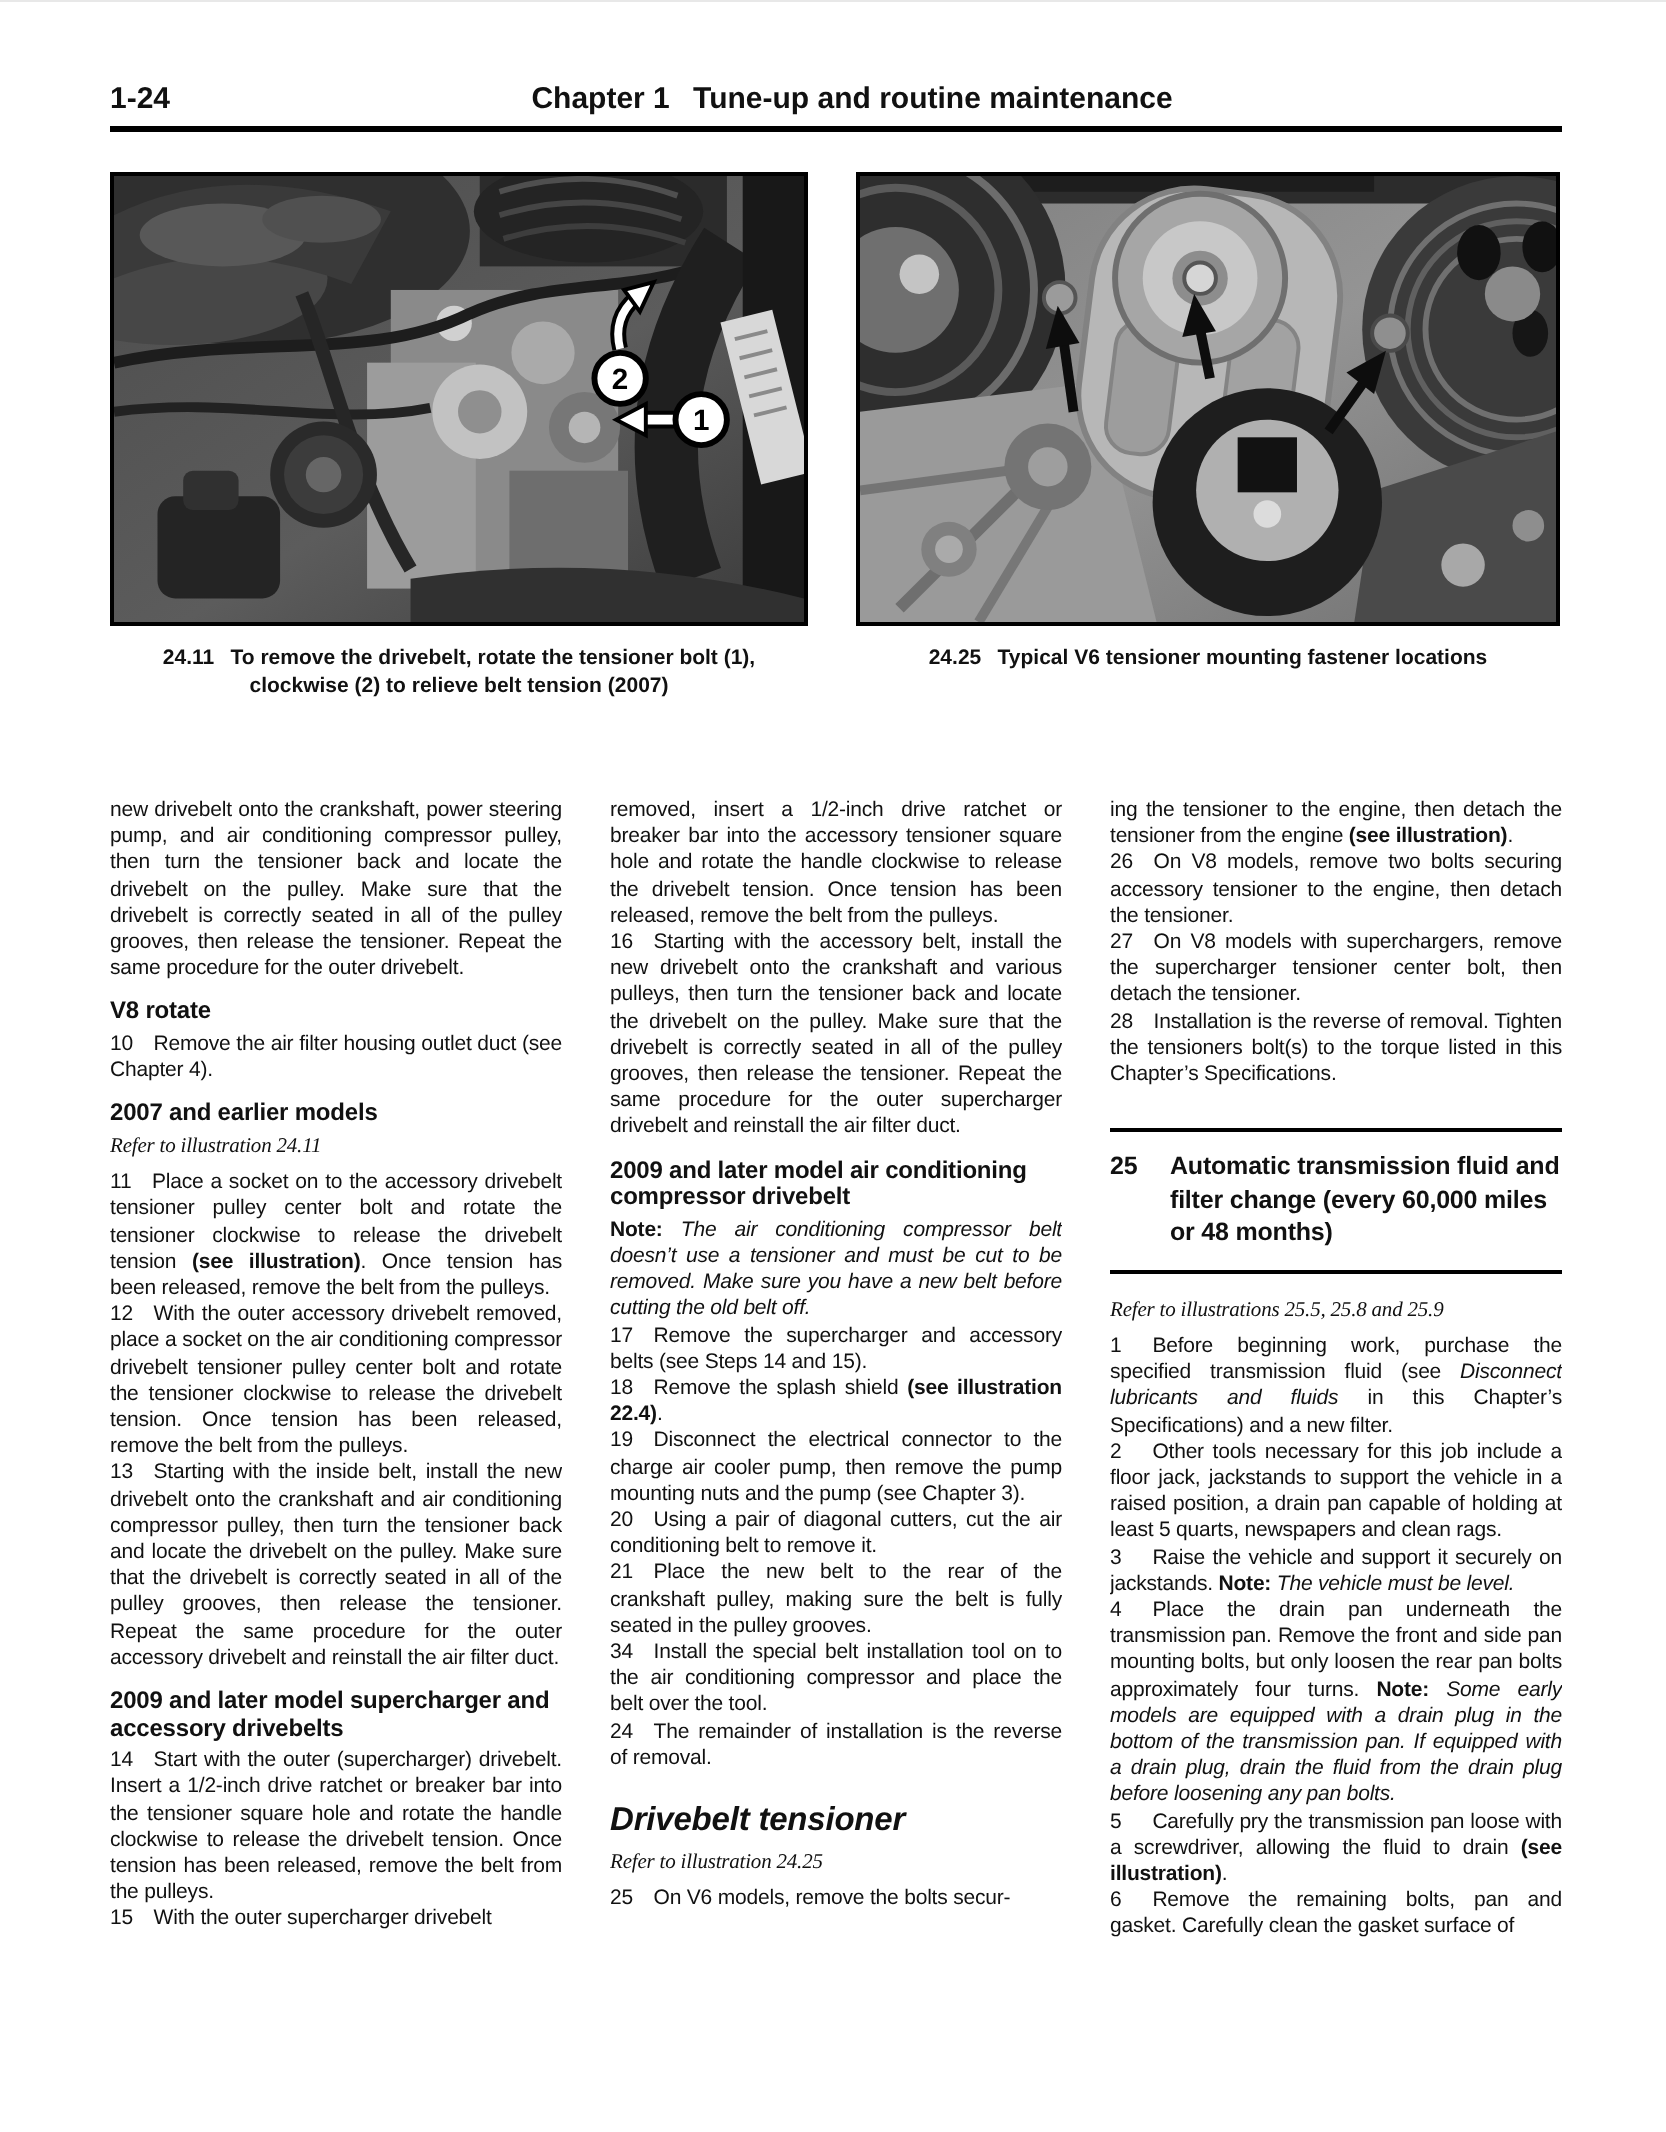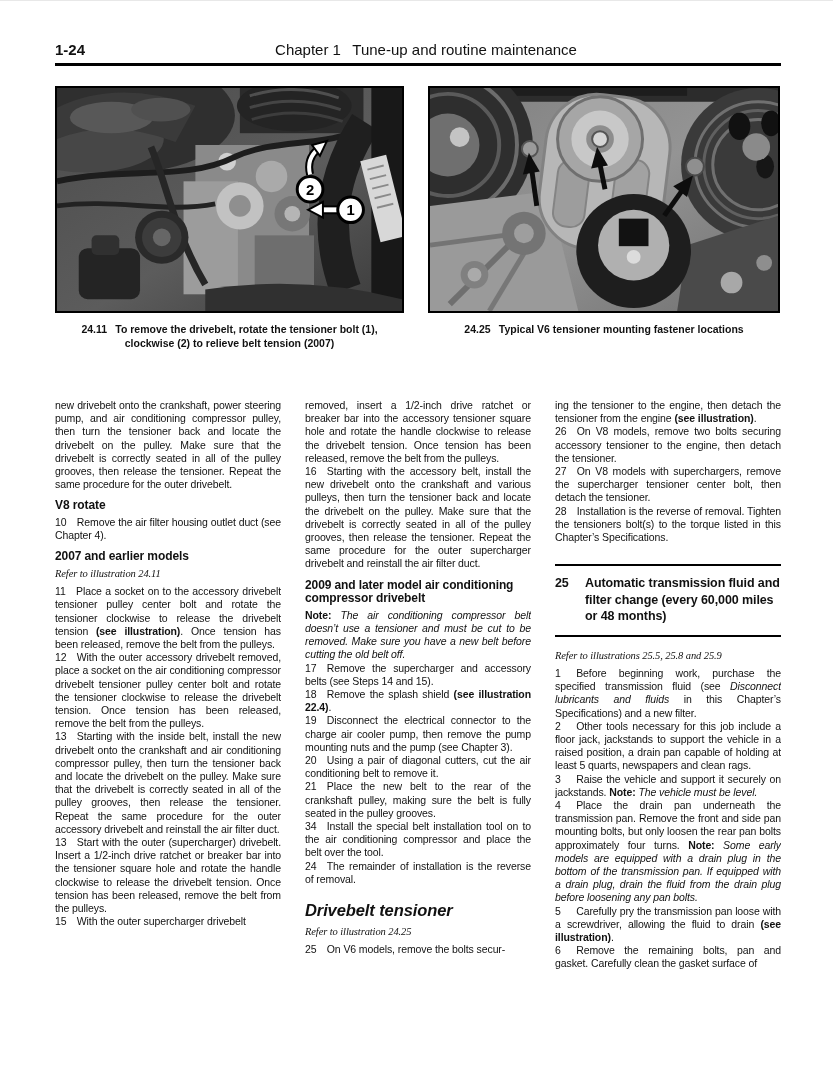--- a/index.html
+++ b/index.html
@@ -2,21 +2,21 @@
 <html><head>
 <meta charset="utf-8">
 <style>
   html,body{margin:0;padding:0;background:#e8e8e8;}
   .page{position:relative;width:833px;height:1066px;background:#ffffff;overflow:hidden;
         font-family:"Liberation Sans",sans-serif;color:#111;margin:1px auto;}
   .content{position:absolute;left:55px;top:0;width:726px;height:100%;}
 
   
   .page-num{position:absolute;left:0;top:40px;font-size:15px;font-weight:bold;}
-  .chapter-title{position:absolute;left:16px;right:0;top:40px;text-align:center;font-size:15px;font-weight:normal;}
+  .chapter-title{position:absolute;left:16px;right:0;top:40px;text-align:center;font-size:15px;font-weight:bold;}
   .header-rule{position:absolute;left:0;right:0;top:62px;height:3px;background:#000;}
 
   
   .photo{position:absolute;top:85px;height:227px;border:2px solid #000;box-sizing:border-box;background:#555;}
   .photo svg{display:block;width:100%;height:100%;}
   .photo-left{left:0;width:349px;}
   .photo-right{left:373px;width:352px;}
 
   
   .caption{position:absolute;top:321px;font-size:10.5px;font-weight:bold;text-align:center;line-height:14px;}
@@ -210,21 +210,22 @@
 
     <div class="col col-1">
         <div class="blk p"><span>new drivebelt onto the crankshaft, power steering pump, and air conditioning compressor pulley, then turn the tensioner back and locate the drivebelt on the pulley. Make sure that the drivebelt is correctly seated in all of the pulley grooves, then release the tensioner. Repeat the same procedure for the outer drivebelt.</span></div>
         <div class="blk h-sub"><span>V8 rotate</span></div>
         <div class="blk p"><span>10  Remove the air filter housing outlet duct (see Chapter 4).</span></div>
         <div class="blk h-sub"><span>2007 and earlier models</span></div>
         <div class="blk refer"><span>Refer to illustration 24.11</span></div>
         <div class="blk p"><span>11  Place a socket on to the accessory drivebelt tensioner pulley center bolt and rotate the tensioner clockwise to release the drivebelt tension </span><span class="rs-b">(see illustration)</span><span>. Once tension has been released, remove the belt from the pulleys.</span></div>
         <div class="blk p"><span>12  With the outer accessory drivebelt removed, place a socket on the air conditioning compressor drivebelt tensioner pulley center bolt and rotate the tensioner clockwise to release the drivebelt tension. Once tension has been released, remove the belt from the pulleys.</span></div>
         <div class="blk p"><span>13  Starting with the inside belt, install the new drivebelt onto the crankshaft and air conditioning compressor pulley, then turn the tensioner back and locate the drivebelt on the pulley. Make sure that the drivebelt is correctly seated in all of the pulley grooves, then release the tensioner. Repeat the same procedure for the outer accessory drivebelt and reinstall the air filter duct.</span></div>
-        <div class="blk p"><span>13  Start with the outer (supercharger) drivebelt. Insert a 1/2-inch drive ratchet or breaker bar into the tensioner square hole and rotate the handle clockwise to release the drivebelt tension. Once tension has been released, remove the belt from the pulleys.</span></div>
+        <div class="blk h-sub"><span>2009 and later model supercharger and accessory drivebelts</span></div>
+        <div class="blk p"><span>14  Start with the outer (supercharger) drivebelt. Insert a 1/2-inch drive ratchet or breaker bar into the tensioner square hole and rotate the handle clockwise to release the drivebelt tension. Once tension has been released, remove the belt from the pulleys.</span></div>
         <div class="blk p"><span>15  With the outer supercharger drivebelt</span></div>
       </div>
     <div class="col col-2">
         <div class="blk p"><span>removed, insert a 1/2-inch drive ratchet or breaker bar into the accessory tensioner square hole and rotate the handle clockwise to release the drivebelt tension. Once tension has been released, remove the belt from the pulleys.</span></div>
         <div class="blk p"><span>16  Starting with the accessory belt, install the new drivebelt onto the crankshaft and various pulleys, then turn the tensioner back and locate the drivebelt on the pulley. Make sure that the drivebelt is correctly seated in all of the pulley grooves, then release the tensioner. Repeat the same procedure for the outer supercharger drivebelt and reinstall the air filter duct.</span></div>
         <div class="blk h-sub"><span>2009 and later model air conditioning compressor drivebelt</span></div>
         <div class="blk p"><span class="rs-b">Note: </span><span class="rs-i">The air conditioning compressor belt doesn’t use a tensioner and must be cut to be removed. Make sure you have a new belt before cutting the old belt off.</span></div>
         <div class="blk p"><span>17  Remove the supercharger and accessory belts (see Steps 14 and 15).</span></div>
         <div class="blk p"><span>18  Remove the splash shield </span><span class="rs-b">(see illustration 22.4)</span><span>.</span></div>
         <div class="blk p"><span>19  Disconnect the electrical connector to the charge air cooler pump, then remove the pump mounting nuts and the pump (see Chapter 3).</span></div>

